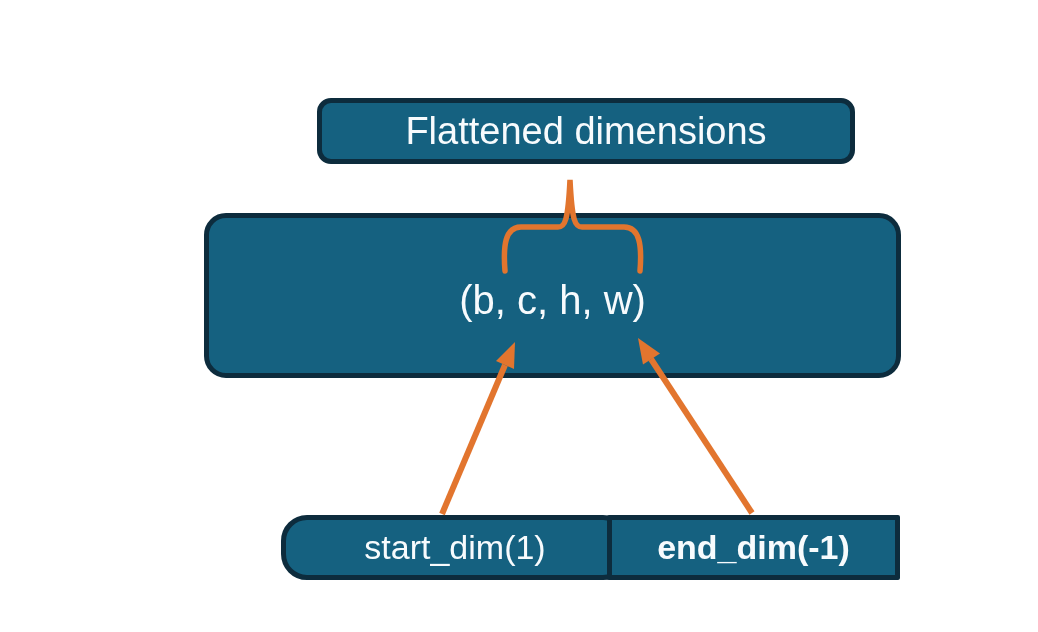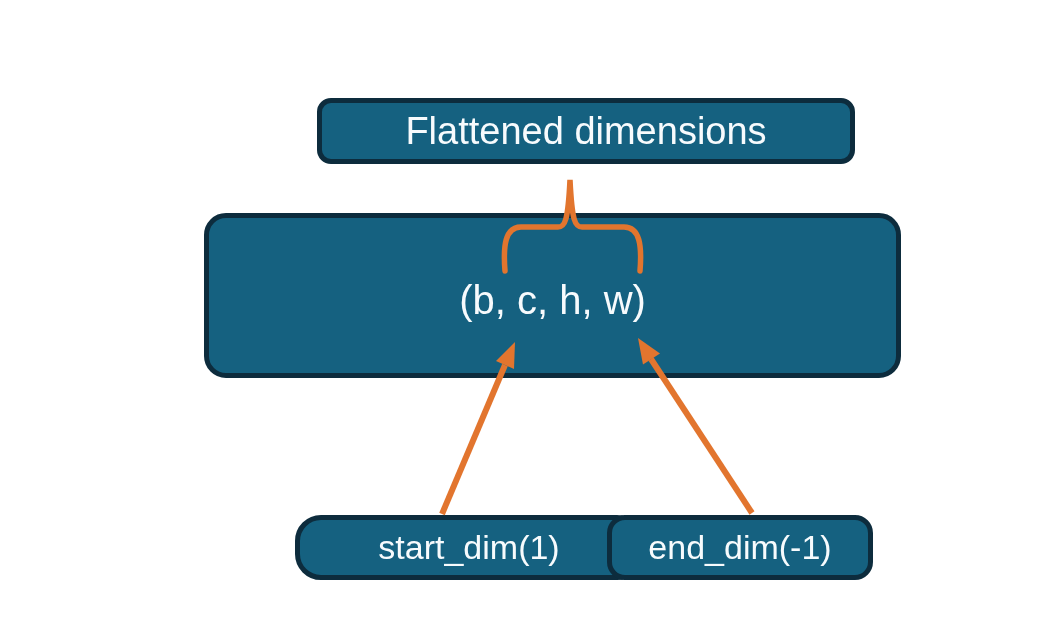--- a/index.html
+++ b/index.html
@@ -42,30 +42,31 @@
     font-size: 38px;
   }
   .node-middle {
     left: 180px; top: 213px;
     width: 697px; height: 165px;
     border-radius: 22px;
     font-size: 40px;
     padding-top: 10px;
   }
   .node-start {
-    left: 271px; top: 515px;
+    left: 257px; top: 515px;
     width: 348px; height: 65px;
     border-radius: 26px;
     font-size: 34px;
   }
   .node-end {
     left: 583px; top: 515px;
-    width: 266px; height: 65px;
-    border-radius: 18px;
+    width: 293px; height: 65px;
+    border-radius: 2px;
     font-size: 34px;
+    font-weight: bold;
   }
   .connector-layer {
     position: absolute;
     left: 0; top: 0;
     width: 1038px;
     height: 632px;
     z-index: 2;
     pointer-events: none;
   }
   .connector-stroke {

